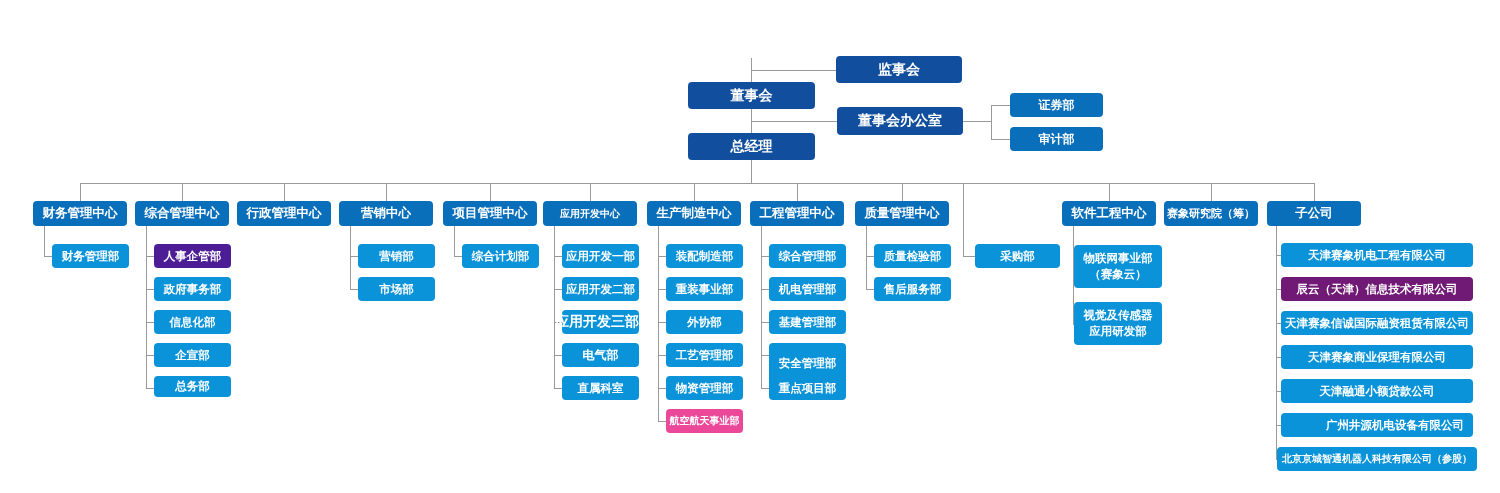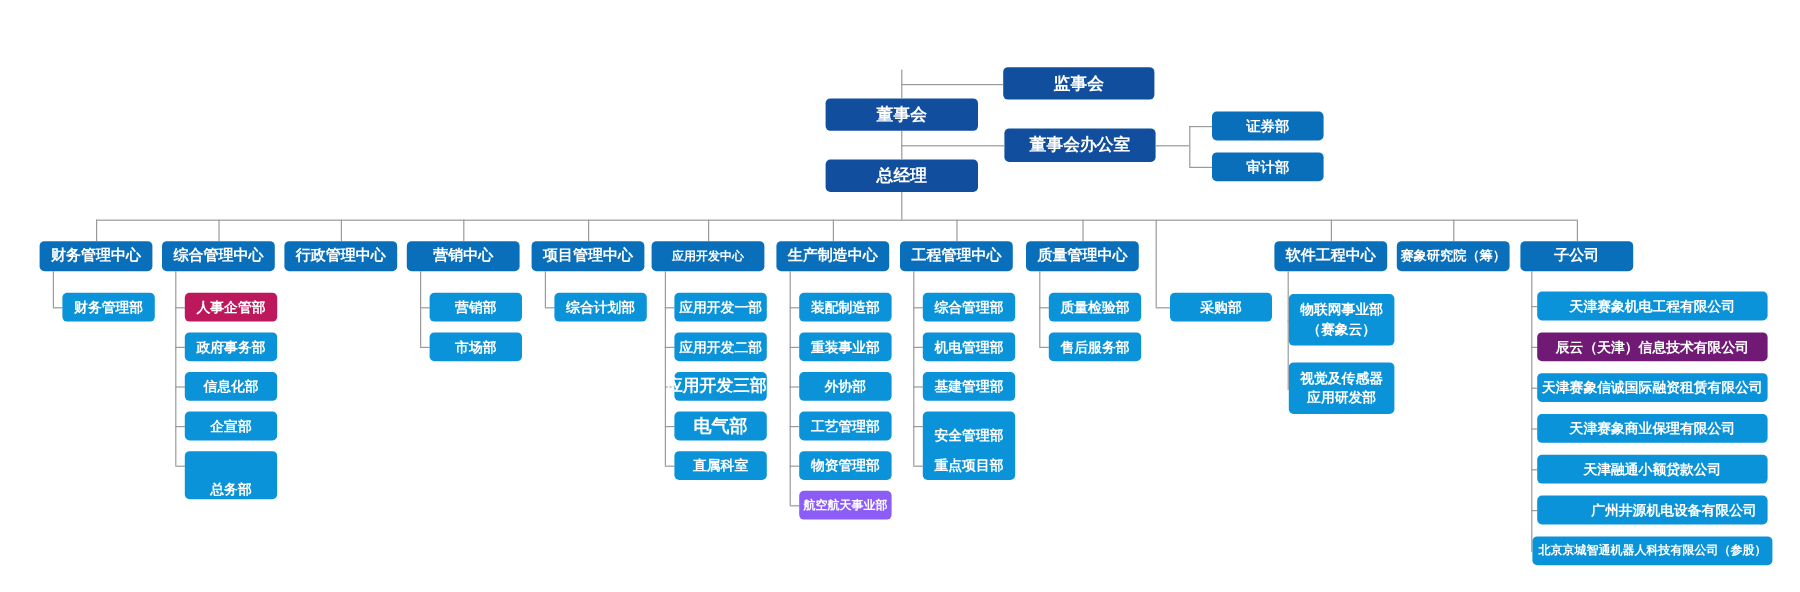--- a/index.html
+++ b/index.html
@@ -66,37 +66,37 @@
     <div class="line" style="left: 44px; top: 256px; width: 8px; height: 1px; background: rgb(154, 154, 154);"></div>
     <div class="box" style="left: 52px; top: 244px; width: 77px; height: 24px; background: rgb(10, 147, 216); font-size: 11.5px;">
       <span>财务管理部</span>
     </div>
     <div class="line" style="left: 44px; top: 226px; width: 1px; height: 30px; background: rgb(154, 154, 154);"></div>
     <div class="line" style="left: 182px; top: 183px; width: 1px; height: 18px; background: rgb(154, 154, 154);"></div>
     <div class="box" style="left: 135px; top: 201px; width: 94px; height: 25px; background: rgb(10, 111, 187); font-size: 12.5px;">
       <span>综合管理中心</span>
     </div>
     <div class="line" style="left: 146px; top: 256px; width: 8px; height: 1px; background: rgb(154, 154, 154);"></div>
-    <div class="box" style="left: 154px; top: 244px; width: 77px; height: 24px; background: #be185d; font-size: 11.5px;">
+    <div class="box" style="left: 154px; top: 244px; width: 77px; height: 24px; background: #4c1d95; font-size: 11.5px;">
       <span>人事企管部</span>
     </div>
     <div class="line" style="left: 146px; top: 289px; width: 8px; height: 1px; background: rgb(154, 154, 154);"></div>
     <div class="box" style="left: 154px; top: 277px; width: 77px; height: 24px; background: rgb(10, 147, 216); font-size: 11.5px;">
       <span>政府事务部</span>
     </div>
     <div class="line" style="left: 146px; top: 322px; width: 8px; height: 1px; background: rgb(154, 154, 154);"></div>
     <div class="box" style="left: 154px; top: 310px; width: 77px; height: 24px; background: rgb(10, 147, 216); font-size: 11.5px;">
       <span>信息化部</span>
     </div>
     <div class="line" style="left: 146px; top: 355px; width: 8px; height: 1px; background: rgb(154, 154, 154);"></div>
     <div class="box" style="left: 154px; top: 343px; width: 77px; height: 24px; background: rgb(10, 147, 216); font-size: 11.5px;">
       <span>企宣部</span>
     </div>
     <div class="line" style="left: 146px; top: 388px; width: 8px; height: 1px; background: rgb(154, 154, 154);"></div>
-    <div class="box" style="left: 154px; top: 376px; width: 77px; height: 40px; background: rgb(10, 147, 216); font-size: 11.5px; align-items: flex-end;">
+    <div class="box" style="left: 154px; top: 376px; width: 77px; height: 21px; background: rgb(10, 147, 216); font-size: 11.5px;">
       <span>总务部</span>
     </div>
     <div class="line" style="left: 146px; top: 226px; width: 1px; height: 162px; background: rgb(154, 154, 154);"></div>
     <div class="line" style="left: 284px; top: 183px; width: 1px; height: 18px; background: rgb(154, 154, 154);"></div>
     <div class="box" style="left: 237px; top: 201px; width: 94px; height: 25px; background: rgb(10, 111, 187); font-size: 12.5px;">
       <span>行政管理中心</span>
     </div>
     <div class="line" style="left: 386px; top: 183px; width: 1px; height: 18px; background: rgb(154, 154, 154);"></div>
     <div class="box" style="left: 339px; top: 201px; width: 94px; height: 25px; background: rgb(10, 111, 187); font-size: 12.5px;">
       <span>营销中心</span>
@@ -129,21 +129,21 @@
     </div>
     <div class="line" style="left: 554px; top: 289px; width: 8px; height: 1px; background: rgb(154, 154, 154);"></div>
     <div class="box" style="left: 562px; top: 277px; width: 77px; height: 24px; background: rgb(10, 147, 216); font-size: 11.5px;">
       <span>应用开发二部</span>
     </div>
     <div class="line" style="left: 554px; top: 322px; width: 8px; height: 1px; background: rgb(154, 154, 154);"></div>
     <div class="box" style="left: 562px; top: 310px; width: 77px; height: 24px; background: rgb(10, 147, 216); font-size: 14px; justify-content: flex-end;">
       <span>应用开发三部</span>
     </div>
     <div class="line" style="left: 554px; top: 355px; width: 8px; height: 1px; background: rgb(154, 154, 154);"></div>
-    <div class="box" style="left: 562px; top: 343px; width: 77px; height: 24px; background: rgb(10, 147, 216); font-size: 15px;">
+    <div class="box" style="left: 562px; top: 343px; width: 77px; height: 24px; background: rgb(10, 147, 216); font-size: 12px;">
       <span>电气部</span>
     </div>
     <div class="line" style="left: 554px; top: 388px; width: 8px; height: 1px; background: rgb(154, 154, 154);"></div>
     <div class="box" style="left: 562px; top: 376px; width: 77px; height: 24px; background: rgb(10, 147, 216); font-size: 11.5px;">
       <span>直属科室</span>
     </div>
     <div class="line" style="left: 554px; top: 226px; width: 1px; height: 162px; background: rgb(154, 154, 154);"></div>
     <div class="line" style="left: 694px; top: 183px; width: 1px; height: 18px; background: rgb(154, 154, 154);"></div>
     <div class="box" style="left: 647px; top: 201px; width: 94px; height: 25px; background: rgb(10, 111, 187); font-size: 12.5px;">
       <span>生产制造中心</span>
@@ -162,21 +162,21 @@
     </div>
     <div class="line" style="left: 658px; top: 355px; width: 8px; height: 1px; background: rgb(154, 154, 154);"></div>
     <div class="box" style="left: 666px; top: 343px; width: 77px; height: 24px; background: rgb(10, 147, 216); font-size: 11.5px;">
       <span>工艺管理部</span>
     </div>
     <div class="line" style="left: 658px; top: 388px; width: 8px; height: 1px; background: rgb(154, 154, 154);"></div>
     <div class="box" style="left: 666px; top: 376px; width: 77px; height: 24px; background: rgb(10, 147, 216); font-size: 11.5px;">
       <span>物资管理部</span>
     </div>
     <div class="line" style="left: 658px; top: 421px; width: 8px; height: 1px; background: rgb(154, 154, 154);"></div>
-    <div class="box" style="left: 666px; top: 409px; width: 77px; height: 24px; background: #8b5cf6; font-size: 10px;">
+    <div class="box" style="left: 666px; top: 409px; width: 77px; height: 24px; background: #ec4899; font-size: 10px;">
       <span>航空航天事业部</span>
     </div>
     <div class="line" style="left: 658px; top: 226px; width: 1px; height: 195px; background: rgb(154, 154, 154);"></div>
     <div class="line" style="left: 797px; top: 183px; width: 1px; height: 18px; background: rgb(154, 154, 154);"></div>
     <div class="box" style="left: 750px; top: 201px; width: 94px; height: 25px; background: rgb(10, 111, 187); font-size: 12.5px;">
       <span>工程管理中心</span>
     </div>
     <div class="line" style="left: 761px; top: 256px; width: 8px; height: 1px; background: rgb(154, 154, 154);"></div>
     <div class="box" style="left: 769px; top: 244px; width: 77px; height: 24px; background: rgb(10, 147, 216); font-size: 11.5px;">
       <span>综合管理部</span>

